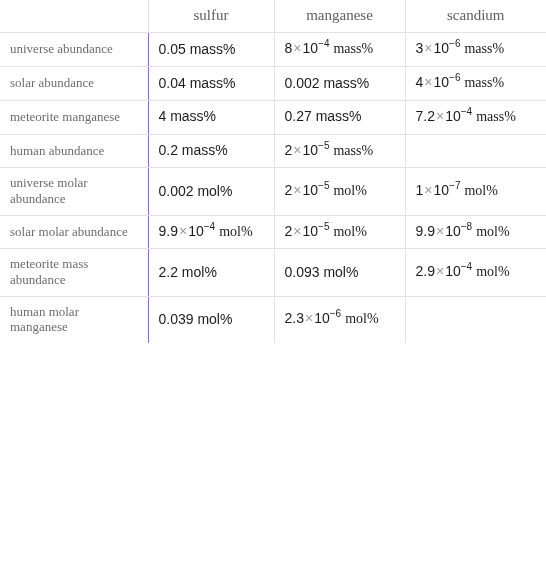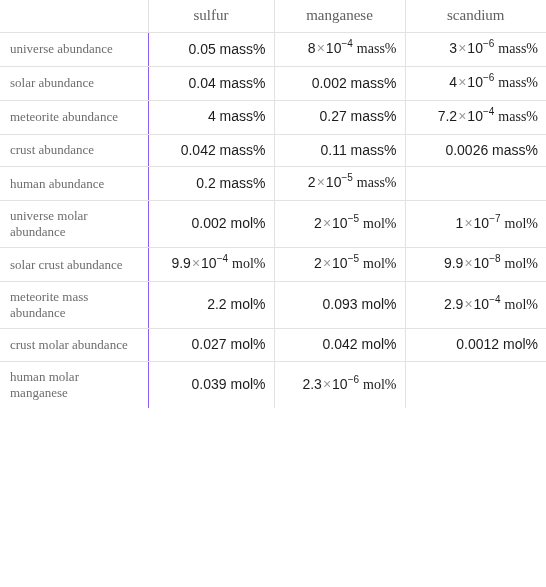--- a/index.html
+++ b/index.html
@@ -62,21 +62,21 @@
     border-right: 1px solid #8b5cf6;
     border-bottom: 1px solid #e2e2e2;
     vertical-align: middle;
     line-height: 1.2;
   }
 
   tbody td.value-cell {
     font-family: "Liberation Sans", sans-serif;
     font-size: 14px;
     color: #1c1c1c;
-    text-align: right;
+    text-align: left;
     padding: 7px 8px 8px 10px;
     border-right: 1px solid #e2e2e2;
     border-bottom: 1px solid #e2e2e2;
     vertical-align: middle;
     line-height: 1.2;
     white-space: nowrap;
   }
   tbody td.value-cell.last-col { border-right: none; }
 
   tbody tr.last-row th.row-label,
@@ -122,60 +122,48 @@
           <td class="value-cell"><span class="sci"><span>8</span><span class="times">×</span><span>10</span><sup>−4</sup><span class="unit">mass%</span></span></td>
           <td class="value-cell last-col"><span class="sci"><span>3</span><span class="times">×</span><span>10</span><sup>−6</sup><span class="unit">mass%</span></span></td>
         </tr>
         <tr>
           <th class="row-label">solar abundance</th>
           <td class="value-cell">0.04 mass%</td>
           <td class="value-cell">0.002 mass%</td>
           <td class="value-cell last-col"><span class="sci"><span>4</span><span class="times">×</span><span>10</span><sup>−6</sup><span class="unit">mass%</span></span></td>
         </tr>
         <tr>
-          <th class="row-label">meteorite abundance</th>
+          <th class="row-label">meteorite manganese</th>
           <td class="value-cell">4 mass%</td>
           <td class="value-cell">0.27 mass%</td>
           <td class="value-cell last-col"><span class="sci"><span>7.2</span><span class="times">×</span><span>10</span><sup>−4</sup><span class="unit">mass%</span></span></td>
-        </tr>
-        <tr>
-          <th class="row-label">crust abundance</th>
-          <td class="value-cell">0.042 mass%</td>
-          <td class="value-cell">0.11 mass%</td>
-          <td class="value-cell last-col">0.0026 mass%</td>
         </tr>
         <tr>
           <th class="row-label">human abundance</th>
           <td class="value-cell">0.2 mass%</td>
           <td class="value-cell"><span class="sci"><span>2</span><span class="times">×</span><span>10</span><sup>−5</sup><span class="unit">mass%</span></span></td>
           <td class="value-cell last-col"></td>
         </tr>
         <tr>
           <th class="row-label">universe molar abundance</th>
           <td class="value-cell">0.002 mol%</td>
           <td class="value-cell"><span class="sci"><span>2</span><span class="times">×</span><span>10</span><sup>−5</sup><span class="unit">mol%</span></span></td>
           <td class="value-cell last-col"><span class="sci"><span>1</span><span class="times">×</span><span>10</span><sup>−7</sup><span class="unit">mol%</span></span></td>
         </tr>
         <tr>
-          <th class="row-label">solar crust abundance</th>
+          <th class="row-label">solar molar abundance</th>
           <td class="value-cell"><span class="sci"><span>9.9</span><span class="times">×</span><span>10</span><sup>−4</sup><span class="unit">mol%</span></span></td>
           <td class="value-cell"><span class="sci"><span>2</span><span class="times">×</span><span>10</span><sup>−5</sup><span class="unit">mol%</span></span></td>
           <td class="value-cell last-col"><span class="sci"><span>9.9</span><span class="times">×</span><span>10</span><sup>−8</sup><span class="unit">mol%</span></span></td>
         </tr>
         <tr>
           <th class="row-label">meteorite mass abundance</th>
           <td class="value-cell">2.2 mol%</td>
           <td class="value-cell">0.093 mol%</td>
           <td class="value-cell last-col"><span class="sci"><span>2.9</span><span class="times">×</span><span>10</span><sup>−4</sup><span class="unit">mol%</span></span></td>
-        </tr>
-        <tr>
-          <th class="row-label">crust molar abundance</th>
-          <td class="value-cell">0.027 mol%</td>
-          <td class="value-cell">0.042 mol%</td>
-          <td class="value-cell last-col">0.0012 mol%</td>
         </tr>
         <tr class="last-row">
           <th class="row-label">human molar manganese</th>
           <td class="value-cell">0.039 mol%</td>
           <td class="value-cell"><span class="sci"><span>2.3</span><span class="times">×</span><span>10</span><sup>−6</sup><span class="unit">mol%</span></span></td>
           <td class="value-cell last-col"></td>
         </tr>
       </tbody>
   </table>
 </div>

